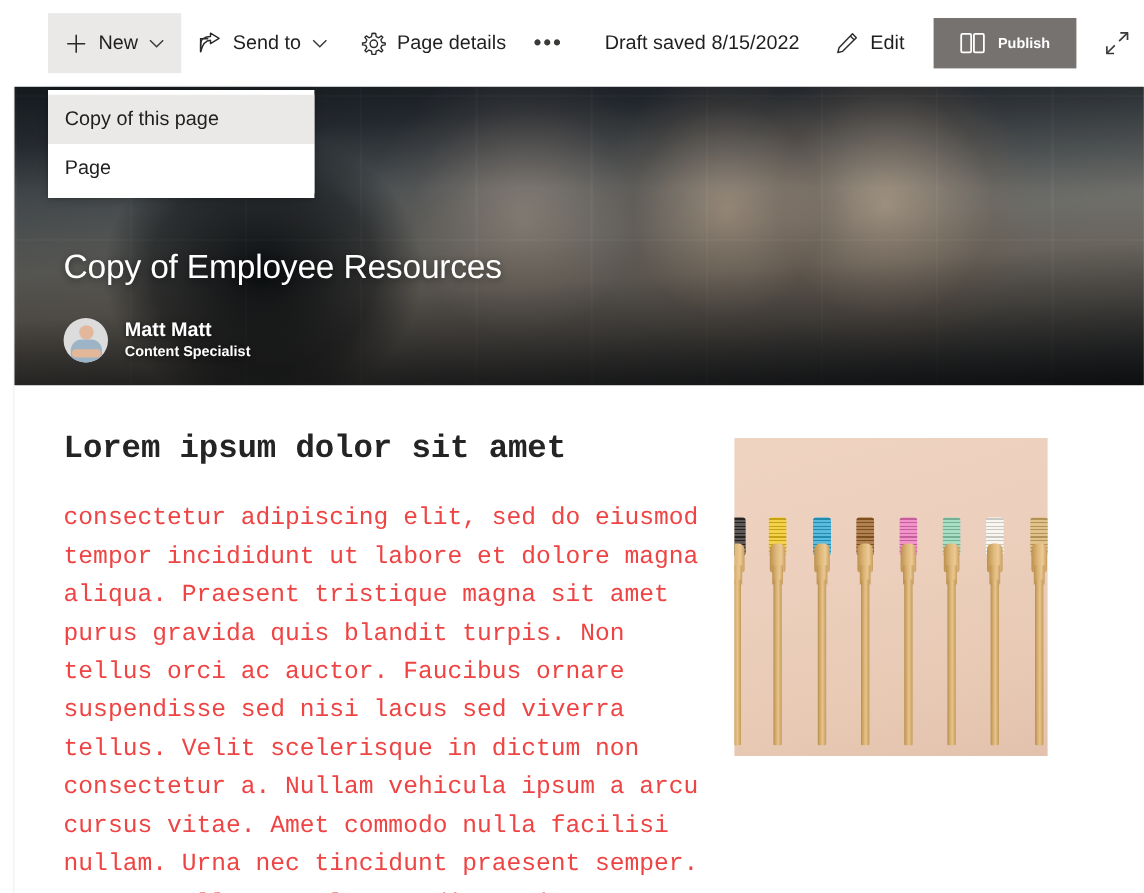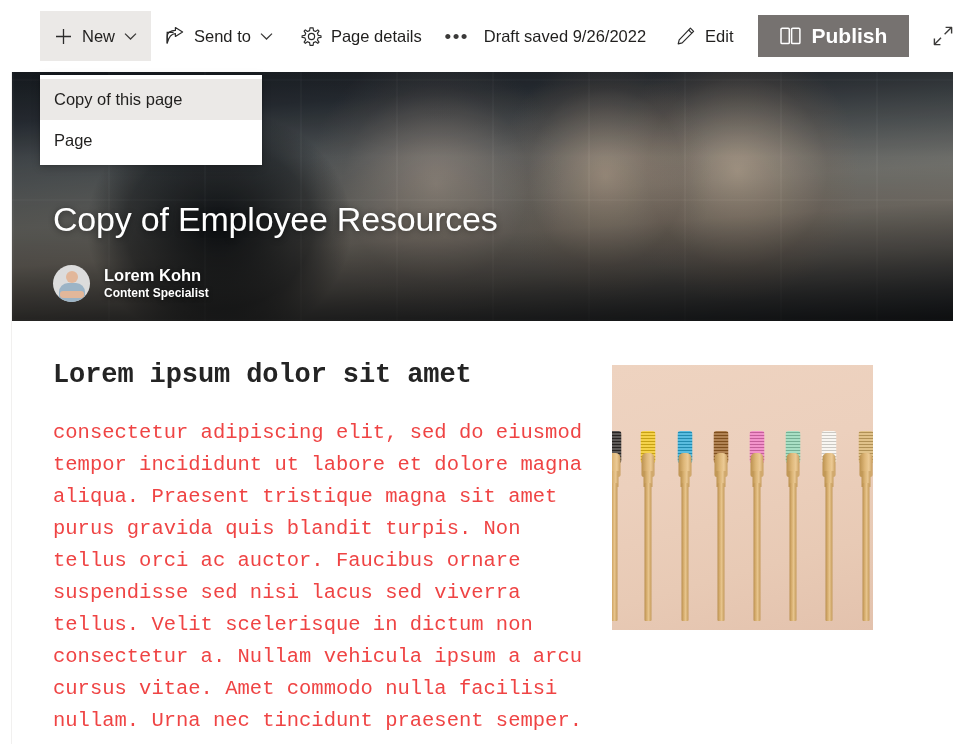--- a/index.html
+++ b/index.html
@@ -40,21 +40,21 @@
 
   .draft-status {
     font-size: 16.5px; color: #201f1e; white-space: nowrap;
     margin-right: 16px; margin-left: 6px;
   }
 
   .publish-btn {
     display: flex; align-items: center; gap: 11px;
     height: 42px; padding: 0 22px;
     background: #767270; color: #ffffff;
-    font-size: 21px; font-weight: bold;
+    font-size: 12px; font-weight: bold;
     border: none; cursor: pointer; margin-left: 10px;
     font-family: "Liberation Sans", sans-serif;
   }
 
   .expand-btn {
     display: flex; align-items: center; justify-content: center;
     width: 44px; height: 50px; background: transparent; border: none;
     cursor: pointer; margin-left: 12px;
   }
 
@@ -112,21 +112,21 @@
     opacity: .55;
   }
   .hero-shade {
     position: absolute; inset: 0;
     background: linear-gradient(180deg, rgba(0,0,0,0.18) 0%, rgba(0,0,0,0.05) 34%, rgba(0,0,0,0.42) 78%, rgba(0,0,0,0.62) 100%);
   }
   .hero-content {
     position: absolute; left: 41px; bottom: 19px; right: 40px;
   }
   .hero-title {
-    font-size: 34px; font-weight: normal; color: #ffffff;
+    font-size: 28px; font-weight: normal; color: #ffffff;
     letter-spacing: -0.2px; line-height: 1.18;
     text-shadow: 0 1px 6px rgba(0,0,0,0.45);
     margin-bottom: 26px;
   }
   .hero-byline { display: flex; align-items: center; gap: 14px; }
   .avatar {
     width: 37px; height: 37px; border-radius: 50%;
     overflow: hidden; flex: none;
     background: #dcdcdc;
     position: relative;
@@ -261,21 +261,21 @@
       </span>
       <span>Page details</span>
     </button>
 
     <button class="ellipsis-btn">
       <span class="dots">•••</span>
     </button>
   </div>
 
   <div class="cb-right">
-    <span class="draft-status">Draft saved 9/26/2022</span>
+    <span class="draft-status">Draft saved 8/15/2022</span>
 
     <button class="cb-btn">
       <span class="icon">
         <svg width="20" height="20" viewBox="0 0 20 20">
           <path d="M14.4 2.2 L17.6 5.4 L6.2 16.8 L2.2 17.8 L3.2 13.8 Z" stroke="#2b2b2b" stroke-width="1.2" fill="none" stroke-linejoin="round"></path>
           <path d="M12.6 4.0 L15.8 7.2" stroke="#2b2b2b" stroke-width="1.1" fill="none"></path>
         </svg>
       </span>
       <span>Edit</span>
     </button>
@@ -312,21 +312,21 @@
 
     <div class="hero-content">
       <div class="hero-title">Copy of Employee Resources</div>
       <div class="hero-byline">
         <div class="avatar">
           <div class="av-head"></div>
           <div class="av-body"></div>
           <div class="av-arms"></div>
         </div>
         <div class="byline-text">
-          <div class="byline-name">Lorem Kohn</div>
+          <div class="byline-name">Matt Matt</div>
           <div class="byline-role">Content Specialist</div>
         </div>
       </div>
     </div>
   </div>
 
   <div class="body-area">
     <div class="col-text">
       <h2 class="body-heading">Lorem ipsum dolor sit amet</h2>
       <p class="body-paragraph">consectetur adipiscing elit, sed do eiusmod tempor incididunt ut labore et dolore magna aliqua. Praesent tristique magna sit amet purus gravida quis blandit turpis. Non tellus orci ac auctor. Faucibus ornare suspendisse sed nisi lacus sed viverra tellus. Velit scelerisque in dictum non consectetur a. Nullam vehicula ipsum a arcu cursus vitae. Amet commodo nulla facilisi nullam. Urna nec tincidunt praesent semper. Lectus nulla at volutpat diam. Vitae ultricies leo integer malesuada. Arcu non sodales neque sodales ut etiam.</p>

